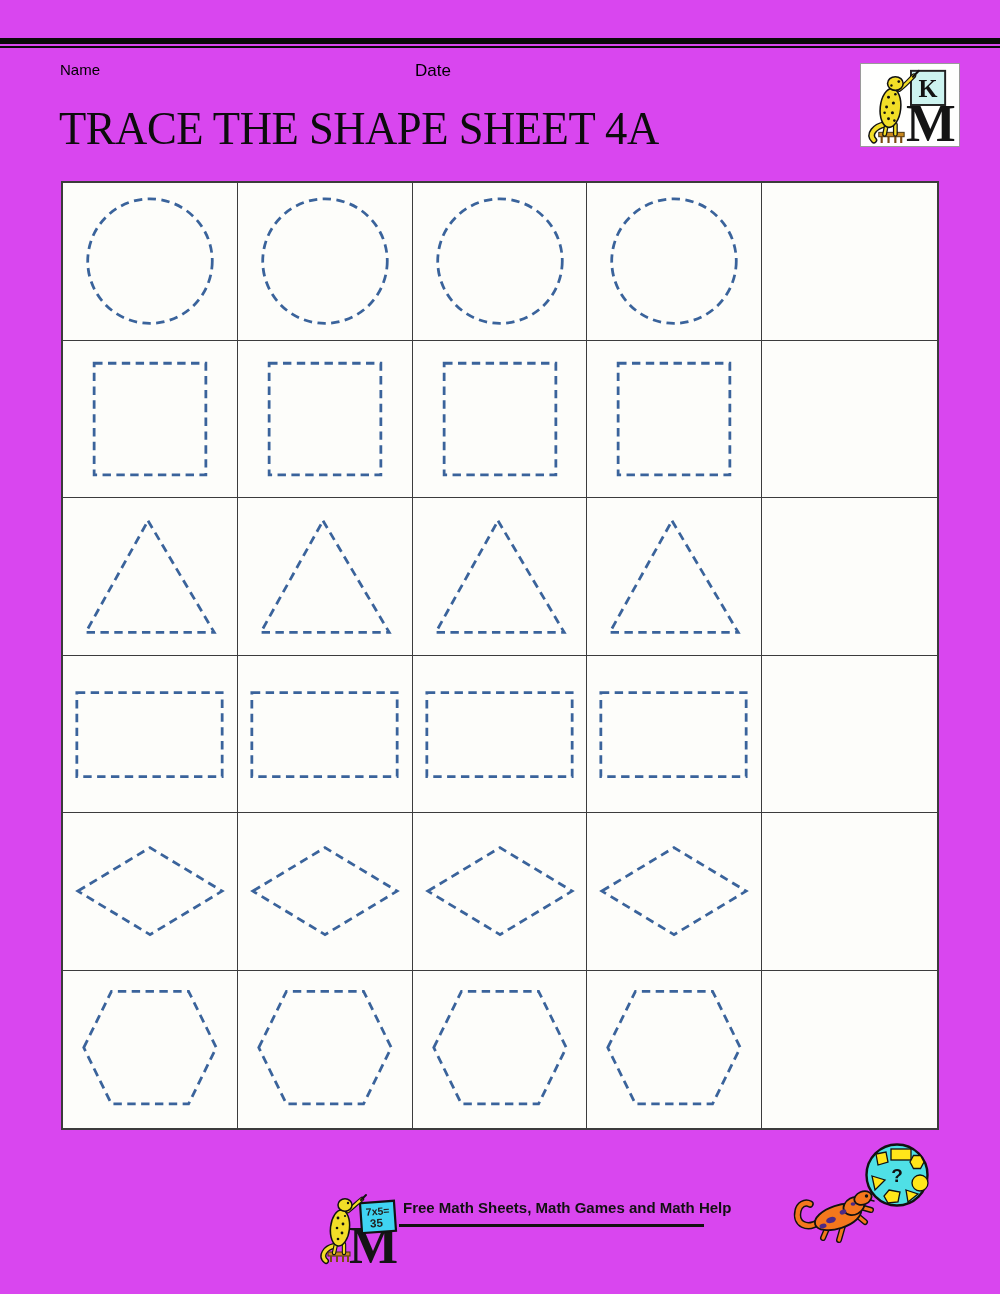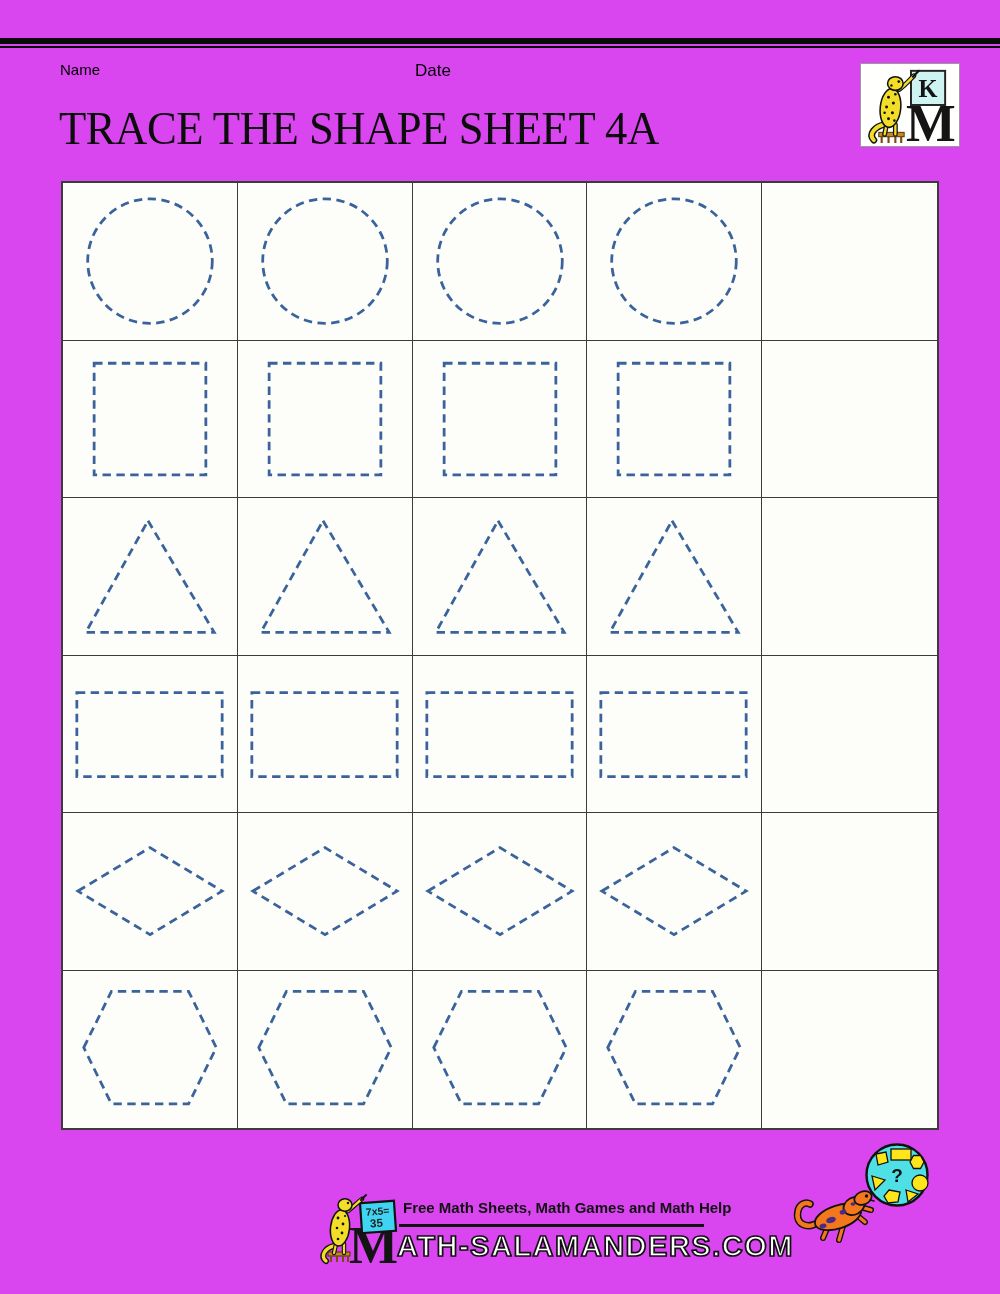--- a/index.html
+++ b/index.html
@@ -306,21 +306,20 @@
           <circle cx="24" cy="47" r="1.4"></circle>
             <circle cx="20" cy="53" r="1.3"></circle>
             <circle cx="27" cy="30" r="1.1"></circle>
         </g>
       </g>
     </svg>
   </div>
 
   <div class="footer-tagline">Free Math Sheets, Math Games and Math Help</div>
   <div class="footer-rule"></div>
-  <div class="footer-site">ATH-SALAMANDERS.COM</div>
 
   <div class="mascot">
     <svg viewBox="0 0 205 122">
 
       <g>
         <circle cx="104" cy="37" r="30.5" fill="#4fe0e6" stroke="#111" stroke-width="2.4"></circle>
         <g fill="#ffe61a" stroke="#111" stroke-width="1.3">
           <polygon points="83,16 93,14 95,24 85,27"></polygon>
           <rect x="98" y="11" width="20" height="11"></rect>
           <polygon points="117,24 120.5,17.5 127.5,17.5 131,24 127.5,30.5 120.5,30.5"></polygon>

